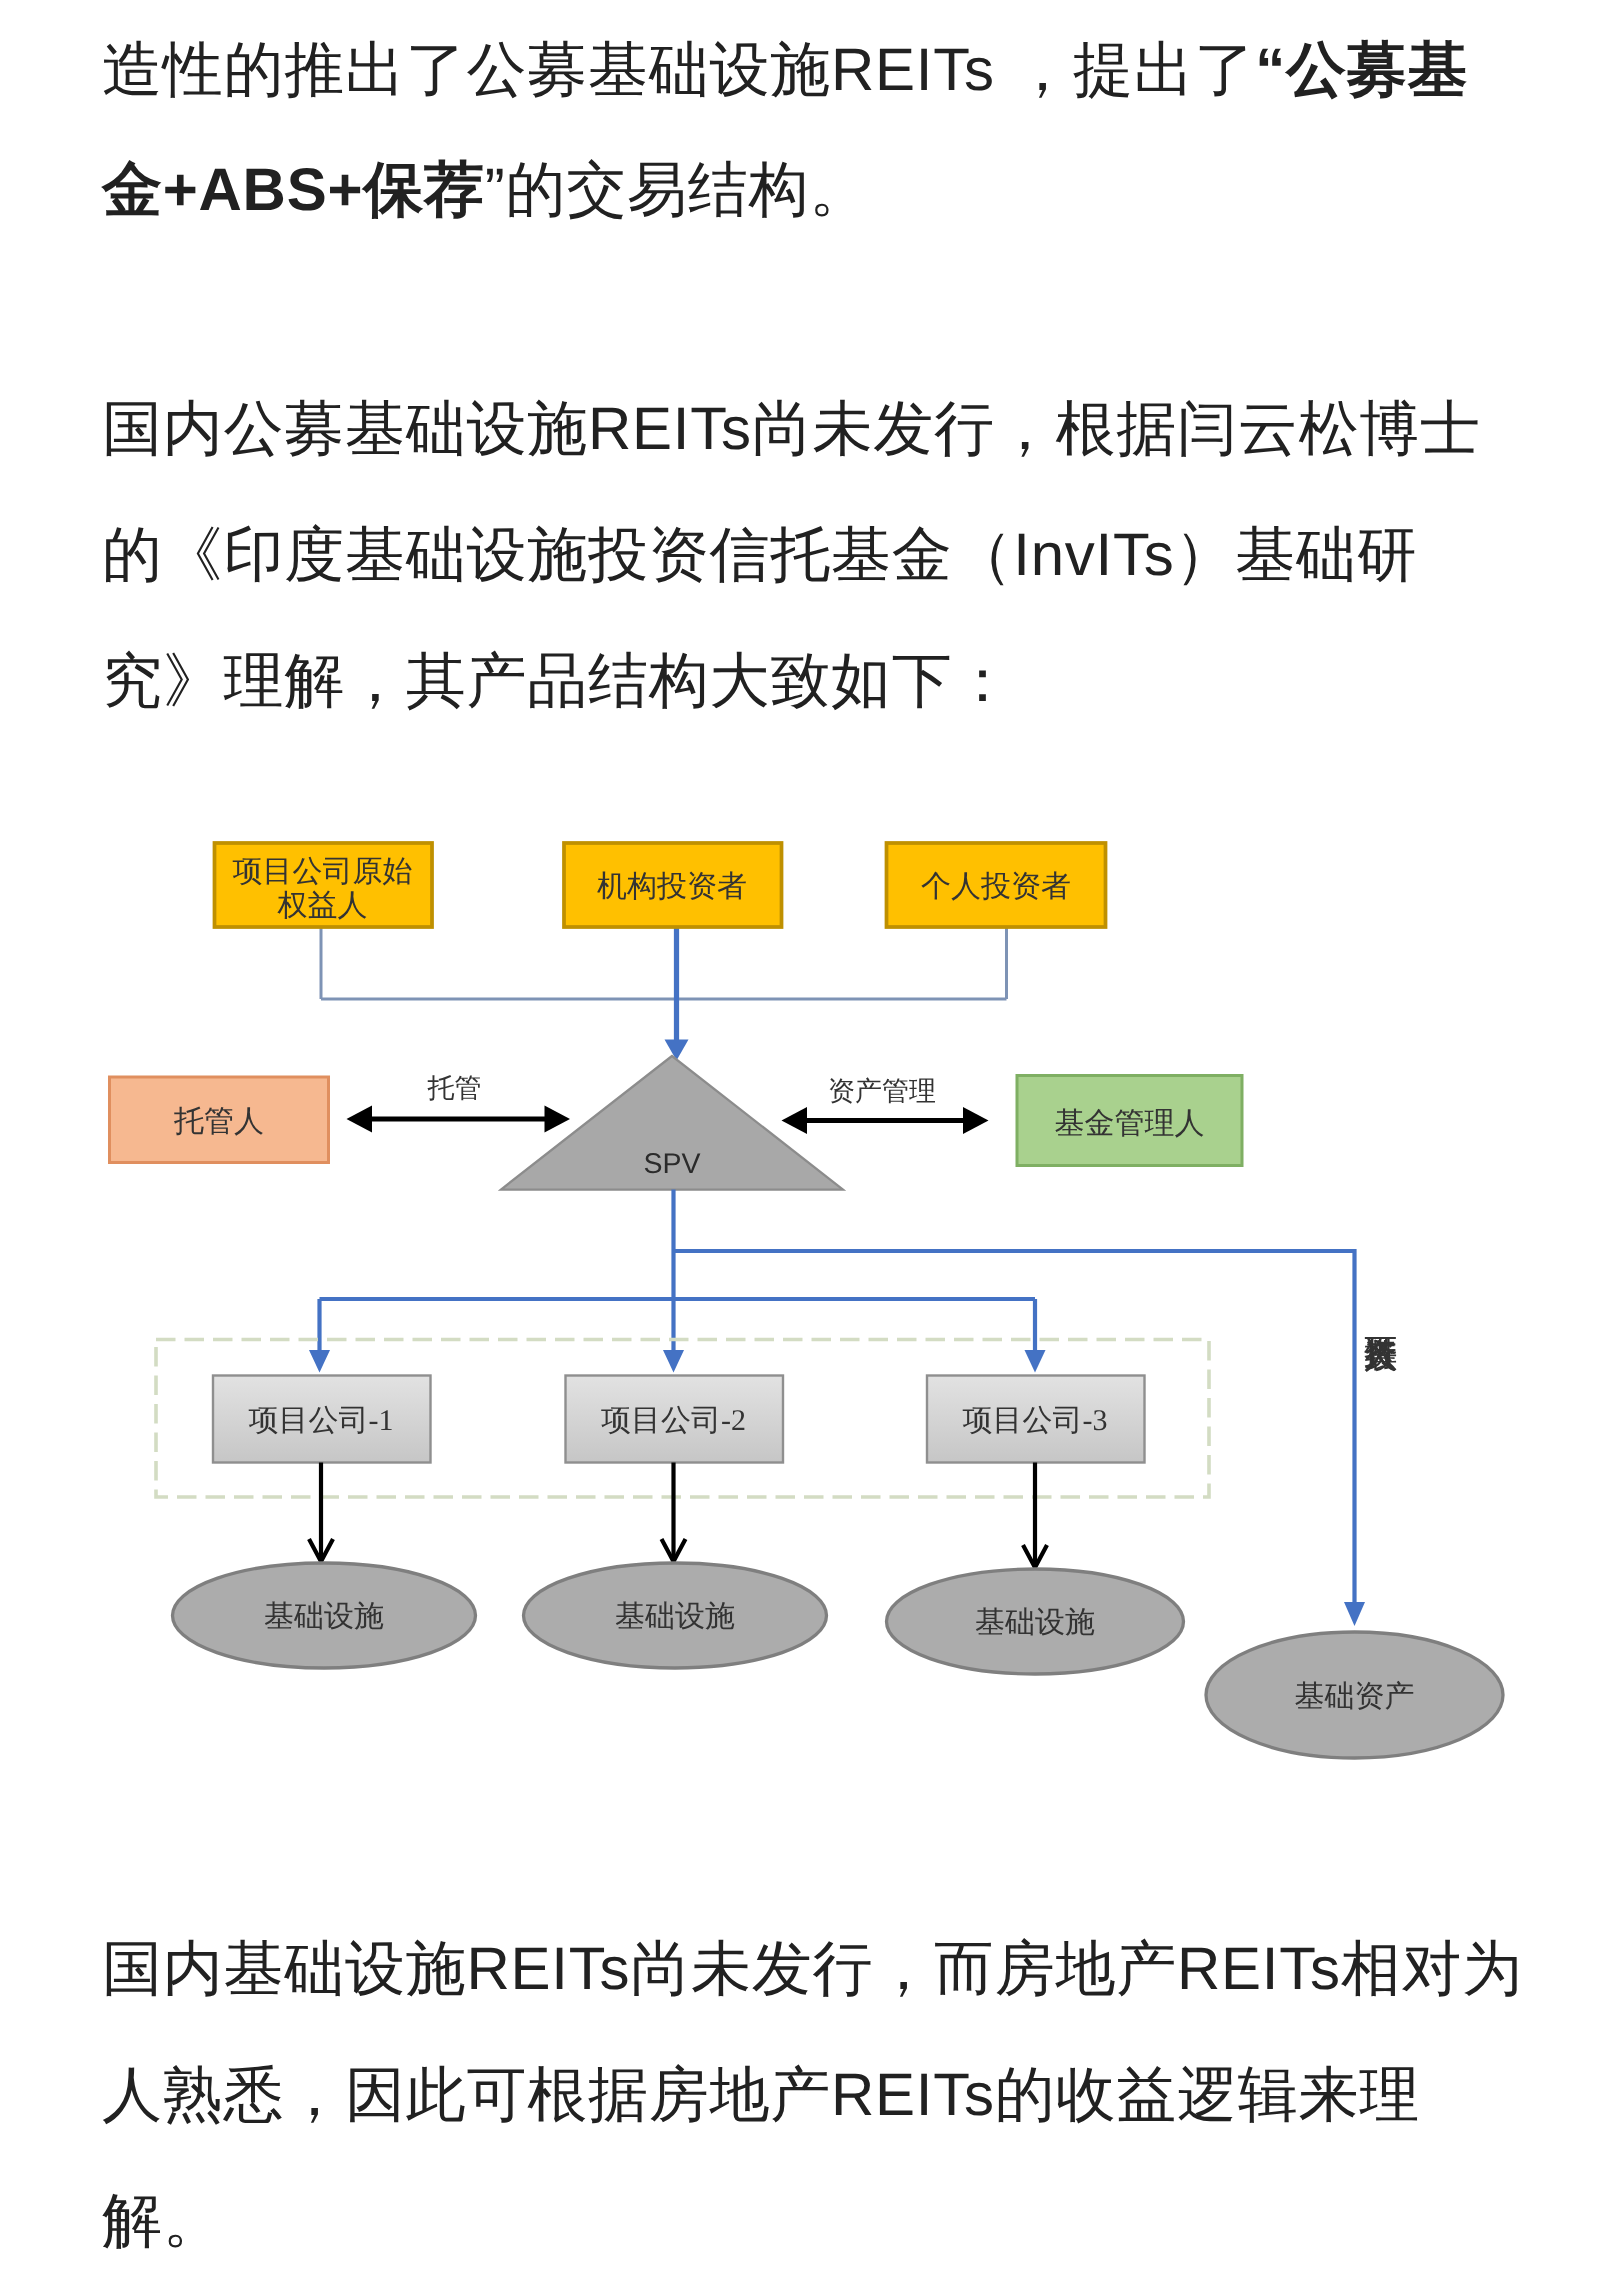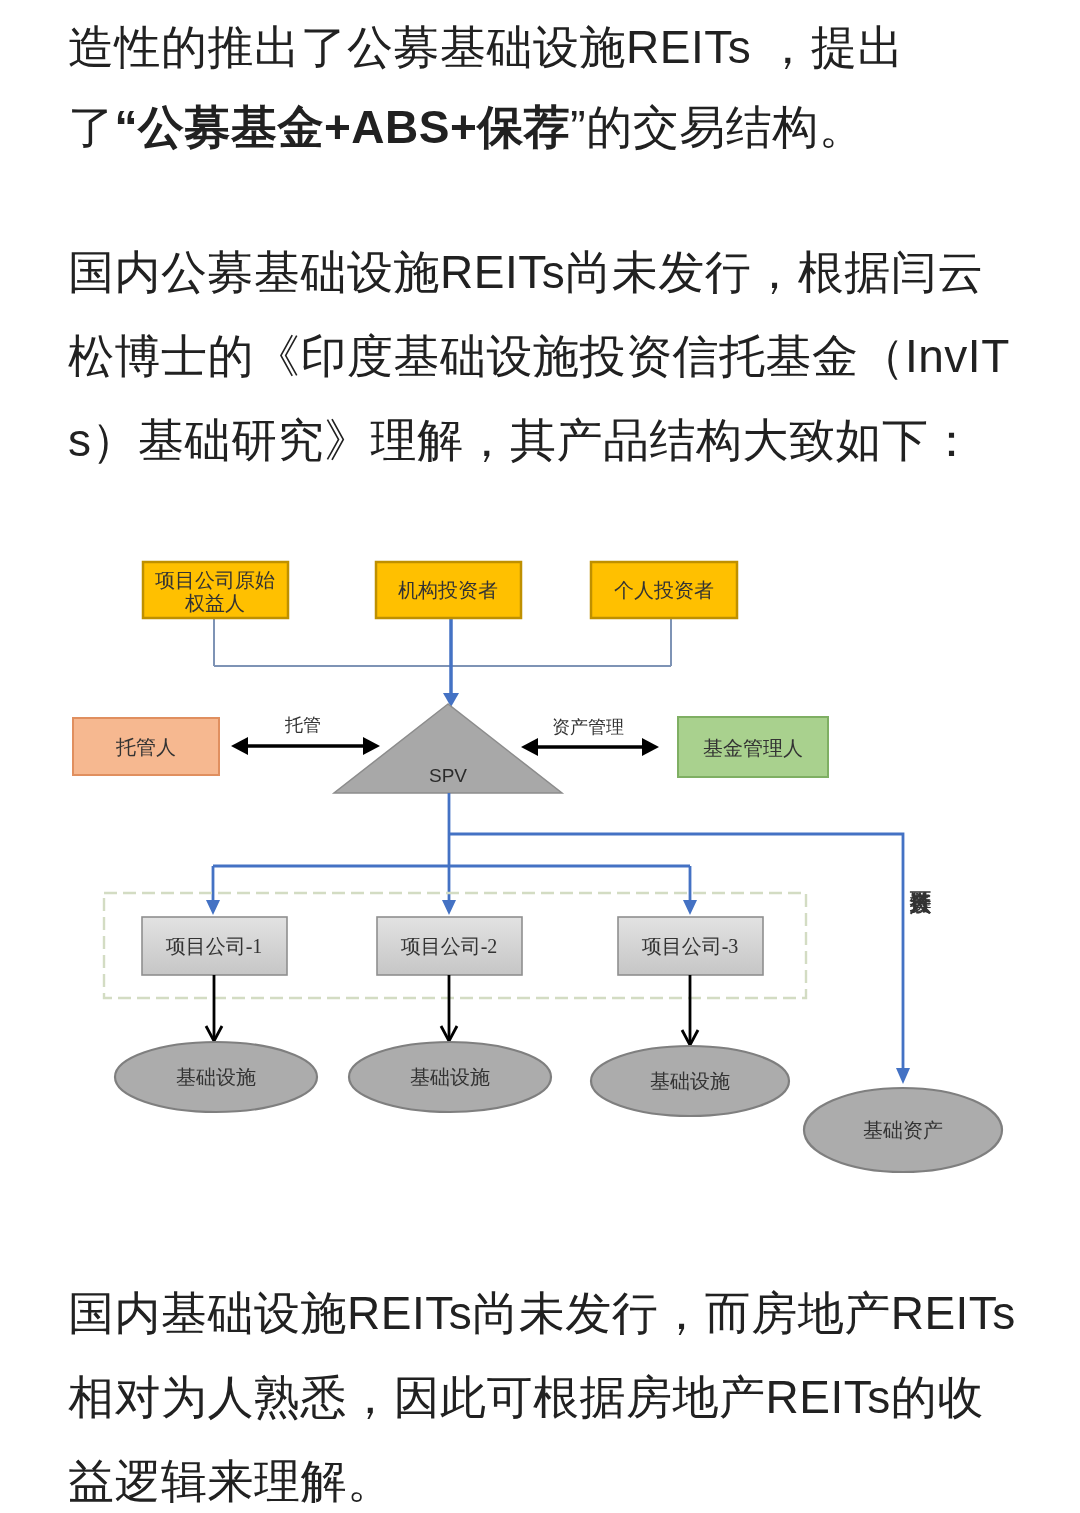--- a/index.html
+++ b/index.html
@@ -6,30 +6,30 @@
   .page{
     position:relative;
     width:1080px;height:1513px;
     background:#ffffff;
     overflow:hidden;
     font-family:"Liberation Sans","DejaVu Sans",sans-serif;
   }
   .para{
     position:absolute;
     left:68px;width:948px;
-    font-size:46px;
+    font-size:40px;
     line-height:84px;
     color:#212121;
     letter-spacing:.5px;
     margin:0;
     text-align:left;
     word-break:break-all;
   }
   .para-1{top:7px;line-height:80px;}
-  .para-2{top:230px;}
+  .para-2{top:244px;}
   .para-3{top:1271px;}
   .bold-run{font-weight:bold;}
   .diagram-svg{position:absolute;left:0;top:0;}
   .dg-label{
     font-family:"Liberation Serif","DejaVu Serif",serif;
     fill:#333333;
   }
   .vert-note{
     writing-mode:vertical-rl;
     text-orientation:upright;

